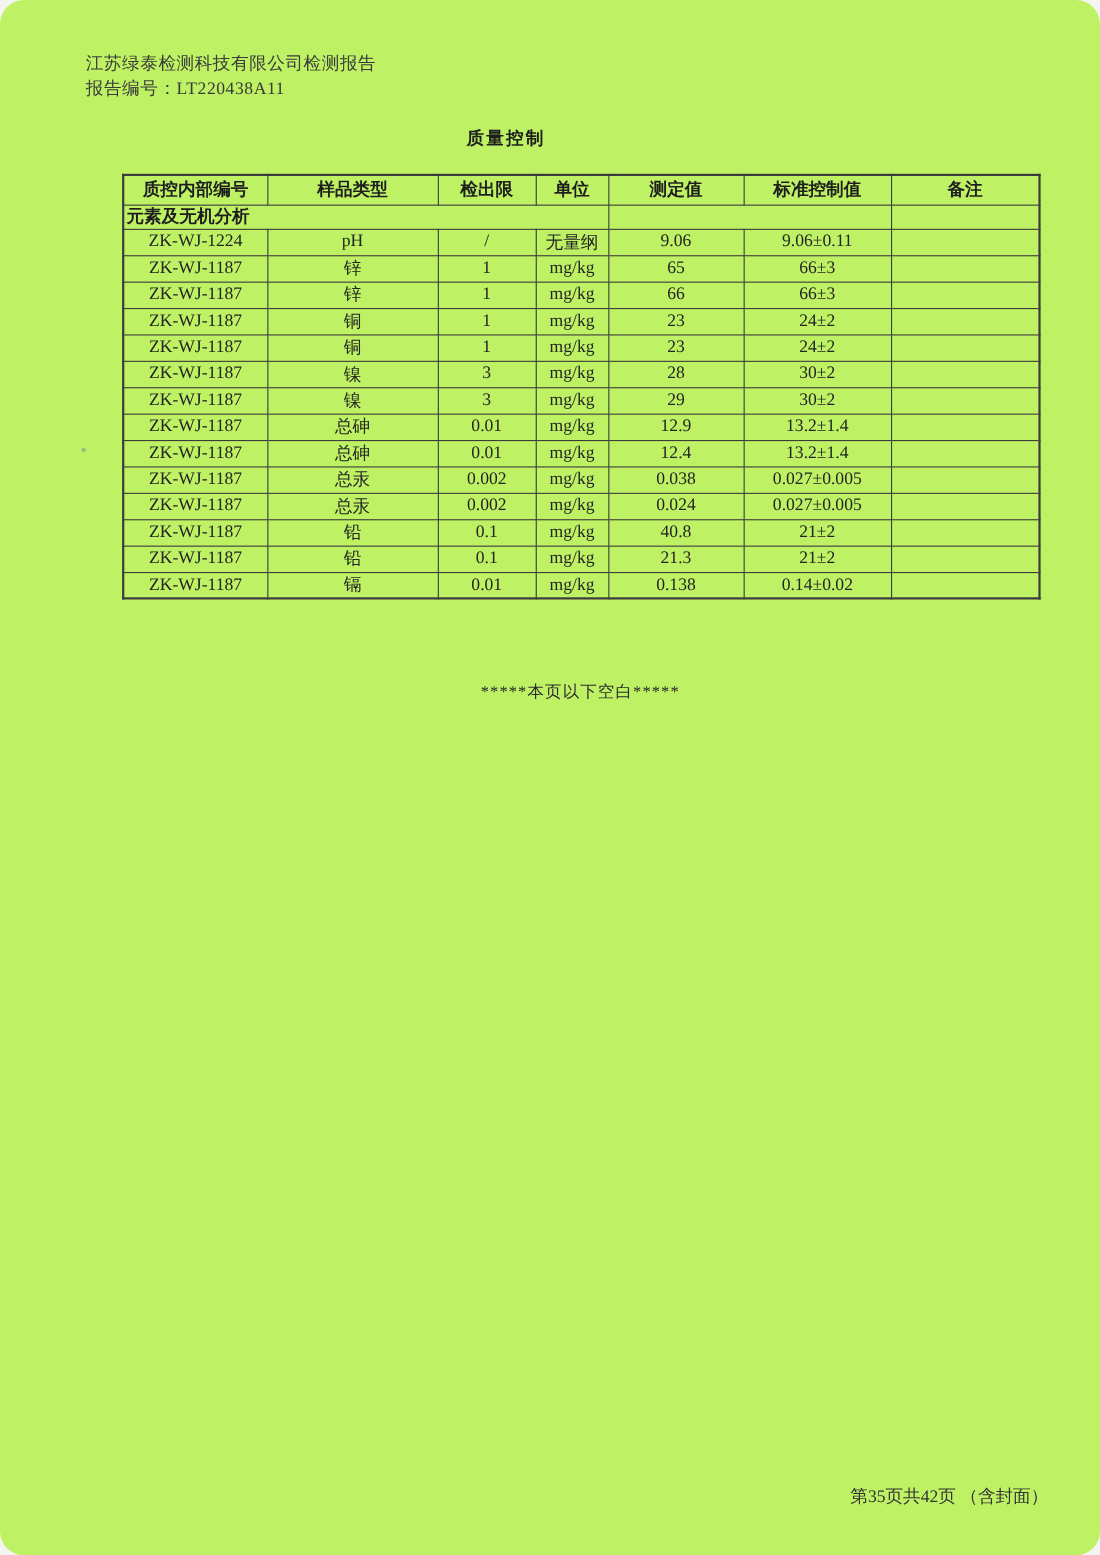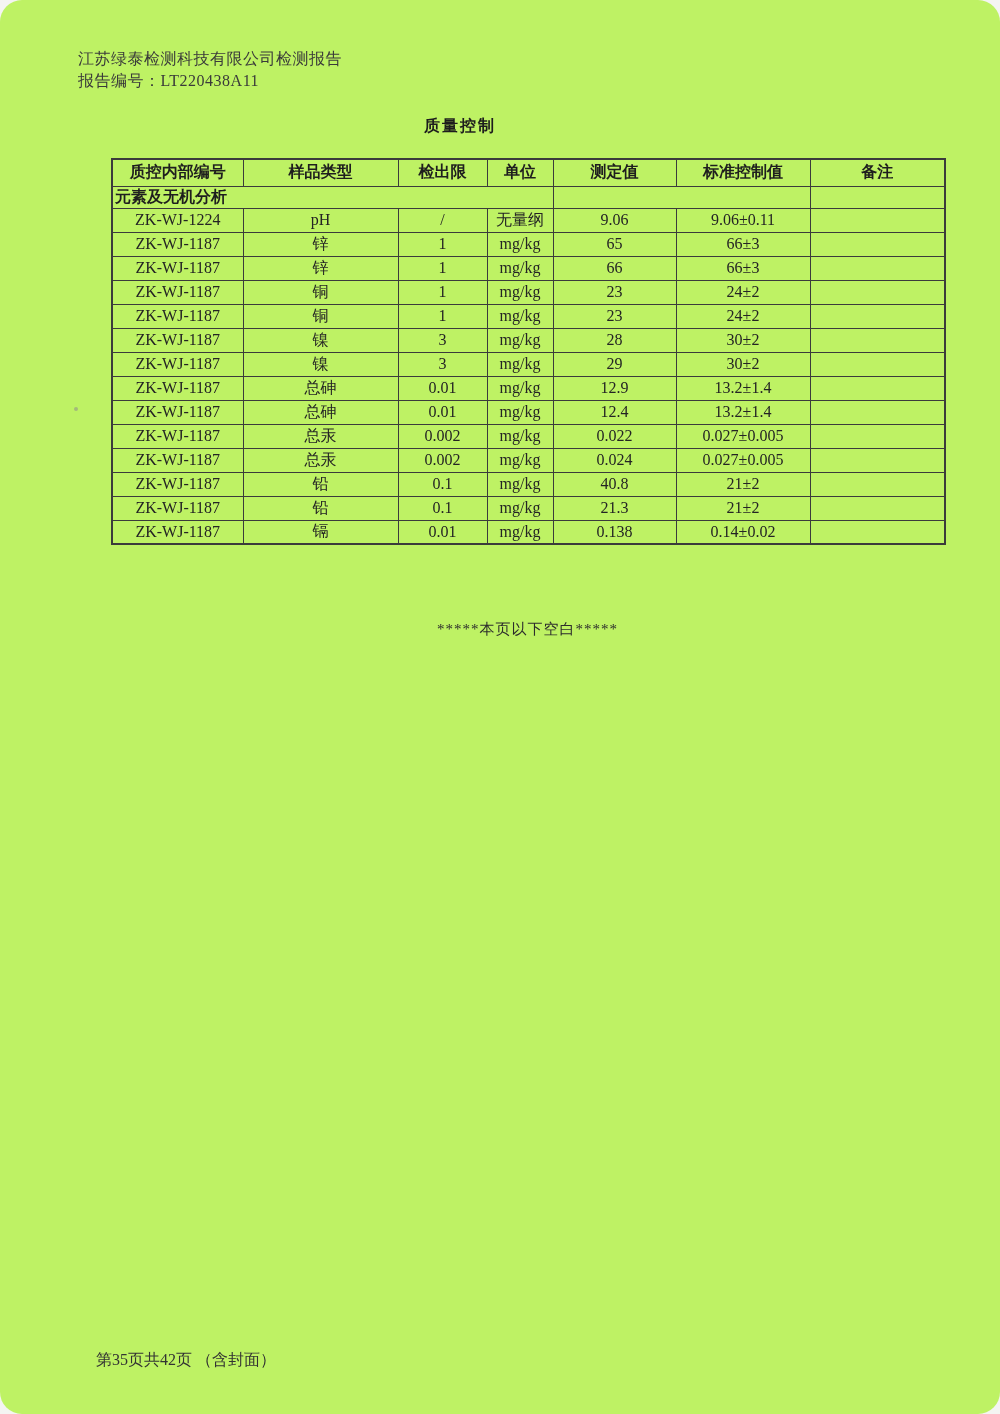--- a/index.html
+++ b/index.html
@@ -41,22 +41,22 @@
   tr.srow { height:21px;margin-left:14px; }
   tr.srow td.section { text-align:left; font-weight:bold; font-size:16px; padding-left:2px; color:#1e1e1e; }
   tr.drow { height:24px;padding-left:20px; }
   tr.nrow { height:24px; }
   tr.nrow td { text-align:left; padding-left:4px; }
   .blank-note {
     position:absolute; left:111px; top:620px; width:833px;
     text-align:center; font-size:15px; color:#2c2c2c; letter-spacing:1px;
   }
   .page-footer {
-    position:absolute; left:96px; top:1350px; width:833px;
-    text-align:left; font-size:16px; color:#333;
+    position:absolute; left:120px; top:1350px; width:833px;
+    text-align:right; font-size:16px; color:#333;
   }
   .speck {
     position:absolute; left:74px; top:407px; width:4px; height:4px;
     background:#8d8d8d; border-radius:50%; opacity:0.55;
   }
 </style>
 </head>
 <body>
 
 <div class="page">
@@ -173,21 +173,21 @@
           <td>mg/kg</td>
           <td>12.4</td>
           <td>13.2±1.4</td>
           <td></td>
         </tr>
       <tr class="drow">
           <td>ZK-WJ-1187</td>
           <td>总汞</td>
           <td>0.002</td>
           <td>mg/kg</td>
-          <td>0.022</td>
+          <td>0.038</td>
           <td>0.027±0.005</td>
           <td></td>
         </tr>
       <tr class="drow">
           <td>ZK-WJ-1187</td>
           <td>总汞</td>
           <td>0.002</td>
           <td>mg/kg</td>
           <td>0.024</td>
           <td>0.027±0.005</td>

